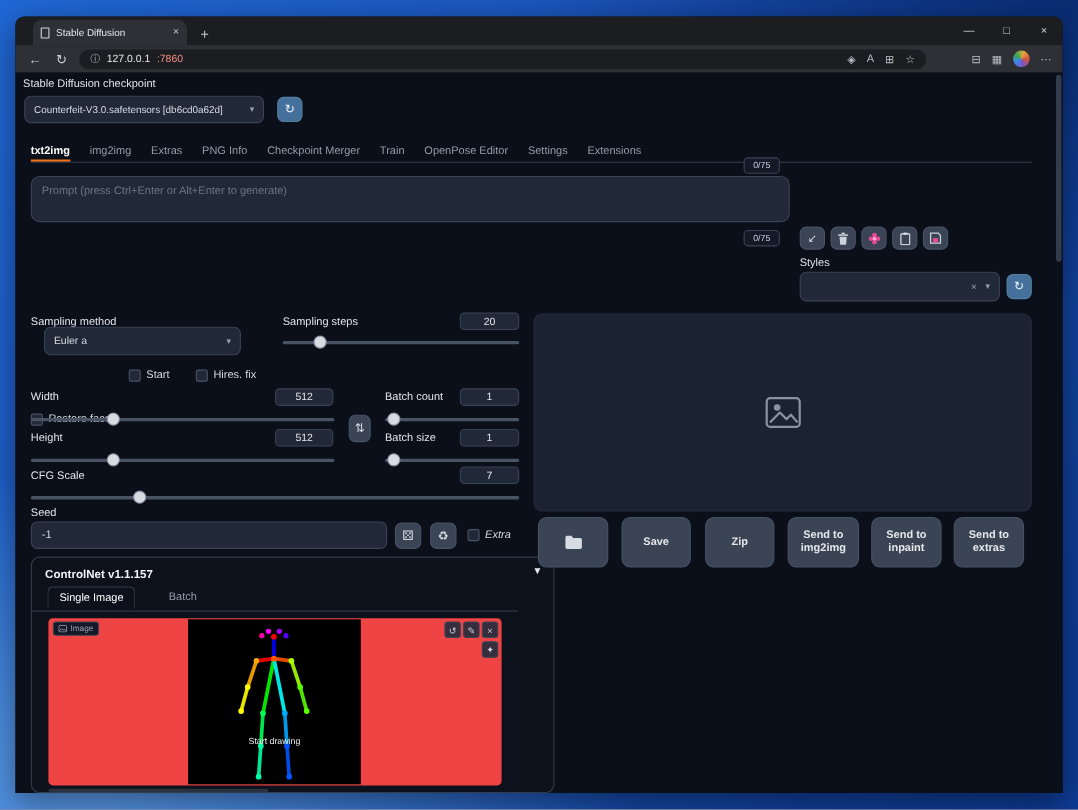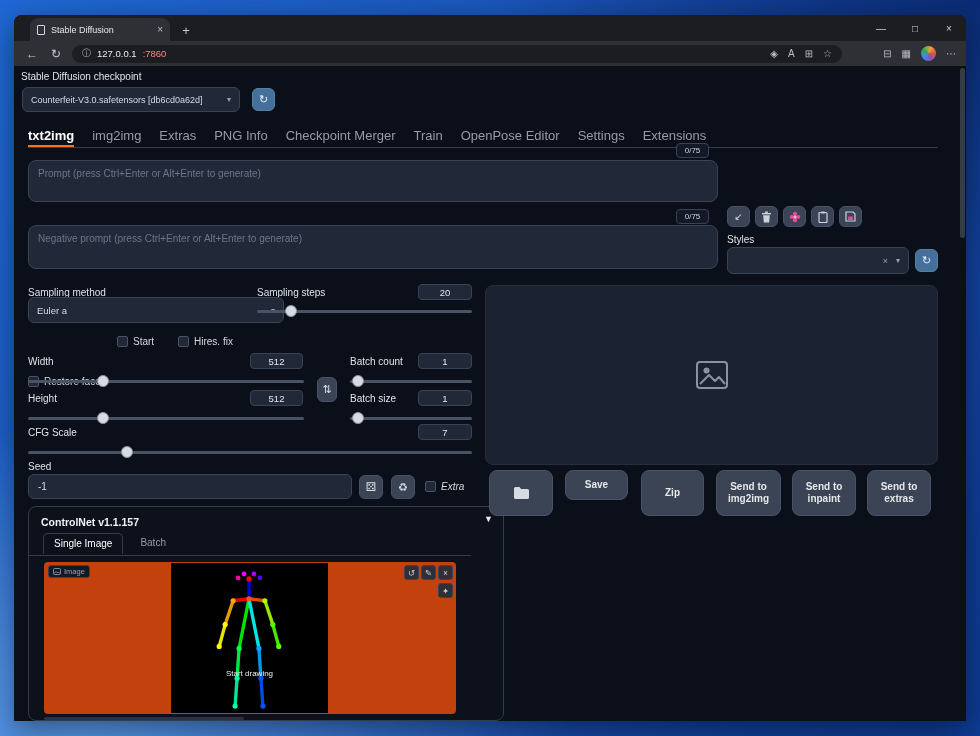--- a/index.html
+++ b/index.html
@@ -67,36 +67,36 @@
             display:flex; align-items:center; justify-content:center; }
   .slider { height:14px; }
   .slider .track { position:absolute; left:0; right:0; top:6px; height:3px; background:#4a5364; border-radius:2px; }
   .slider .handle { position:absolute; top:1px; width:12px; height:12px; background:#d7dbe2;
                     border:1px solid #8a93a3; border-radius:50%; }
   .cb-row { display:flex; align-items:center; gap:5px; }
   .cb { width:11px; height:11px; background:#212838; border:1px solid #4a5364; border-radius:2px; flex:none; }
   .cb-lbl { font-size:10px; color:#d4d8df; }
 
   .maintabs { display:flex; gap:18px; align-items:flex-end; height:19px; }
-  .maintab { font-size:13px; color:#949cab; padding-bottom:4px; }
+  .maintab { font-size:10px; color:#949cab; padding-bottom:4px; }
   .maintab.active { color:#ffffff; font-weight:bold; border-bottom:2px solid #f97316; padding-bottom:2px; }
   .divider { height:1px; background:#333c4c; }
 
   .generate { background:linear-gradient(180deg,#ff9030,#f9690f); border:none; border-radius:8px; color:#fff;
               font-weight:bold; font-size:12.5px; display:flex; align-items:center; justify-content:center;
               font-family:"Liberation Sans",sans-serif; }
   .tool-btn { width:23px; height:21px; }
   .seed-input { background:#212838; border:1px solid #3a4354; border-radius:6px; color:#d7dbe2; font-size:10px;
                 padding:0 9px; width:100%; height:100%; font-family:"Liberation Sans",sans-serif; outline:none; }
 
   .panel { border:1px solid #333c4c; border-radius:8px; background:#0d111c; }
   .cn-title { font-size:10.5px; font-weight:bold; color:#f0f2f5; }
   .cn-tab { font-size:10px; padding:4px 10px; color:#949cab; }
   .cn-tab.active { color:#fff; border:1px solid #333c4c; border-bottom:1px solid #0d111c; border-radius:5px 5px 0 0; }
-  .img-area { background:#c2410c; border-radius:4px; }
+  .img-area { background:#ef4444; border-radius:4px; }
   .canvas { background:#000; }
   .badge { display:flex; align-items:center; gap:3px; border:1px solid #3a4354; border-radius:3px;
            background:#141927; color:#9aa2b0; font-size:7.5px; padding:1px 4px; }
   .mini-btn { width:15px; height:15px; background:rgba(38,45,60,.92); border:1px solid #3a4354; border-radius:3px;
               color:#cbd2dc; font-size:8.5px; display:flex; align-items:center; justify-content:center; }
   .start-draw { color:#eceff3; font-size:8px; text-align:center; width:100%; }
 
   .preview { background:#1b2231; border:1px solid #252d3e; border-radius:8px; display:flex;
              align-items:center; justify-content:center; }
   .out-btn { background:#3b4454; border:1px solid #485267; border-radius:8px; color:#e5e7eb; font-size:10px;
@@ -169,23 +169,20 @@
         <span class="maintab">Settings</span>
         <span class="maintab">Extensions</span>
       </div>
       <div class="abs divider" style="left:14px; top:81px; width:910px;"></div>
 
       <div class="abs counter" style="left:662px; top:77px; width:33px; height:15px;">0/75</div>
       <div class="abs" style="left:14px; top:94px; width:690px; height:42px;">
         <textarea class="ta" placeholder="Prompt (press Ctrl+Enter or Alt+Enter to generate)" style=""></textarea>
       </div>
       <div class="abs counter" style="left:662px; top:143px; width:33px; height:15px;">0/75</div>
-      <div class="abs" style="left:14px; top:159px; width:690px; height:44px;">
-        <textarea class="ta" placeholder="Negative prompt (press Ctrl+Enter or Alt+Enter to generate)" style=""></textarea>
-      </div>
 
       <div class="abs" style="left:713px; top:140px; display:flex; gap:5px;">
         <div class="gray-btn tool-btn">
           <span style="font-size:10px;">↙</span>
         </div>
         <div class="gray-btn tool-btn">
           <svg width="11" height="12" viewBox="0 0 11 12">
             <rect x="1" y="2" width="9" height="1.4" fill="#cbd2dc"></rect>
             <rect x="4" y="0.5" width="3" height="1.4" fill="#cbd2dc"></rect>
             <path d="M2.2 4.2h6.6l-.6 7.3H2.8z" fill="#cbd2dc"></path>
@@ -216,21 +213,21 @@
       <div class="abs lbl" style="left:713px; top:168px;">Styles</div>
       <div class="abs dd" style="left:713px; top:181px; width:182px; height:27px;">
         <span class="caret" style="margin-left:auto; font-size:9px;">×</span>
         <span class="caret" style="margin-left:2px;">▾</span>
       </div>
       <div class="abs blue-btn" style="left:901px; top:183px; width:23px; height:23px;">↻</div>
 
       <div class="abs lbl" style="left:14px; top:221px;">Sampling method</div>
       <div class="abs lbl" style="left:243px; top:221px;">Sampling steps</div>
       <div class="abs numbox" style="left:404px; top:218px; width:54px; height:16px;">20</div>
-      <div class="abs dd" style="left:14px; top:231px; width:256px; height:26px;gap:23px;">
+      <div class="abs dd" style="left:26px; top:231px; width:179px; height:26px;gap:23px;">
         <span>Euler a</span>
         <span class="caret">▾</span>
       </div>
       <div class="abs slider" style="left:243px; top:238px; width:215px;">
         <div class="track"></div>
         <div class="handle" style="left:13%;"></div>
       </div>
 
       <div class="abs cb-row" style="left:14px; top:270px;margin-top:40px;">
         <span class="cb"></span>
@@ -293,21 +290,21 @@
         <span>♻</span>
       </div>
       <div class="abs cb-row" style="left:411px; top:415px;font-style:italic;">
         <span class="cb"></span>
         <span class="cb-lbl">Extra</span>
       </div>
 
       <div class="abs panel" style="left:14px; top:440px; width:476px; height:215px;">
         <div class="abs cn-title" style="left:12px; top:9px;">ControlNet v1.1.157</div>
         <div class="abs" style="right:10px; top:7px; color:#e5e7eb; font-size:9px;">▼</div>
-        <div class="abs" style="left:14px; top:26px; display:flex; gap:7px;">
+        <div class="abs" style="left:14px; top:26px; display:flex; gap:20px;">
           <span class="cn-tab active">Single Image</span>
           <span class="cn-tab">Batch</span>
         </div>
         <div class="abs divider" style="left:0; top:48px; width:442px;"></div>
 
         <div class="abs img-area" style="left:15px; top:55px; width:412px; height:152px;">
           <div class="abs badge" style="left:4px; top:3px;">
             <svg width="8" height="7" viewBox="0 0 8 7">
               <rect x="0.5" y="0.5" width="7" height="6" rx="1" fill="none" stroke="#9aa2b0" stroke-width="0.8"></rect>
               <path d="M1 5.5 L3 3.5 L4.5 5 L5.5 4 L7 5.5" fill="none" stroke="#9aa2b0" stroke-width="0.8"></path>
@@ -371,21 +368,21 @@
           <circle cx="11.5" cy="10.5" r="3" fill="#8b93a3"></circle>
           <path d="M5 24 L14 15 L20 21 L24 17 L30 24" fill="none" stroke="#8b93a3" stroke-width="2" stroke-linejoin="round"></path>
         </svg>
       </div>
 
       <div class="abs out-btn" style="left:475px; top:404px; width:64px; height:46px;">
         <svg width="17" height="14" viewBox="0 0 17 14">
           <path d="M1 2.5 a1.5 1.5 0 0 1 1.5-1.5 h4 l1.5 2 h6.5 a1.5 1.5 0 0 1 1.5 1.5 v7 a1.5 1.5 0 0 1 -1.5 1.5 h-12 a1.5 1.5 0 0 1 -1.5 -1.5 z" fill="#d7dbe2"></path>
         </svg>
       </div>
-      <div class="abs out-btn" style="left:551px; top:404px; width:63px; height:30px;">Save</div>
+      <div class="abs out-btn" style="left:551px; top:404px; width:63px; height:46px;">Save</div>
       <div class="abs out-btn" style="left:627px; top:404px; width:63px; height:46px;">Zip</div>
       <div class="abs out-btn" style="left:702px; top:404px; width:65px; height:46px;">Send to img2img</div>
       <div class="abs out-btn" style="left:778px; top:404px; width:64px; height:46px;">Send to inpaint</div>
       <div class="abs out-btn" style="left:853px; top:404px; width:64px; height:46px;">Send to extras</div>
 
     </div>
   </div>
 </div>
 
 </body></html>

